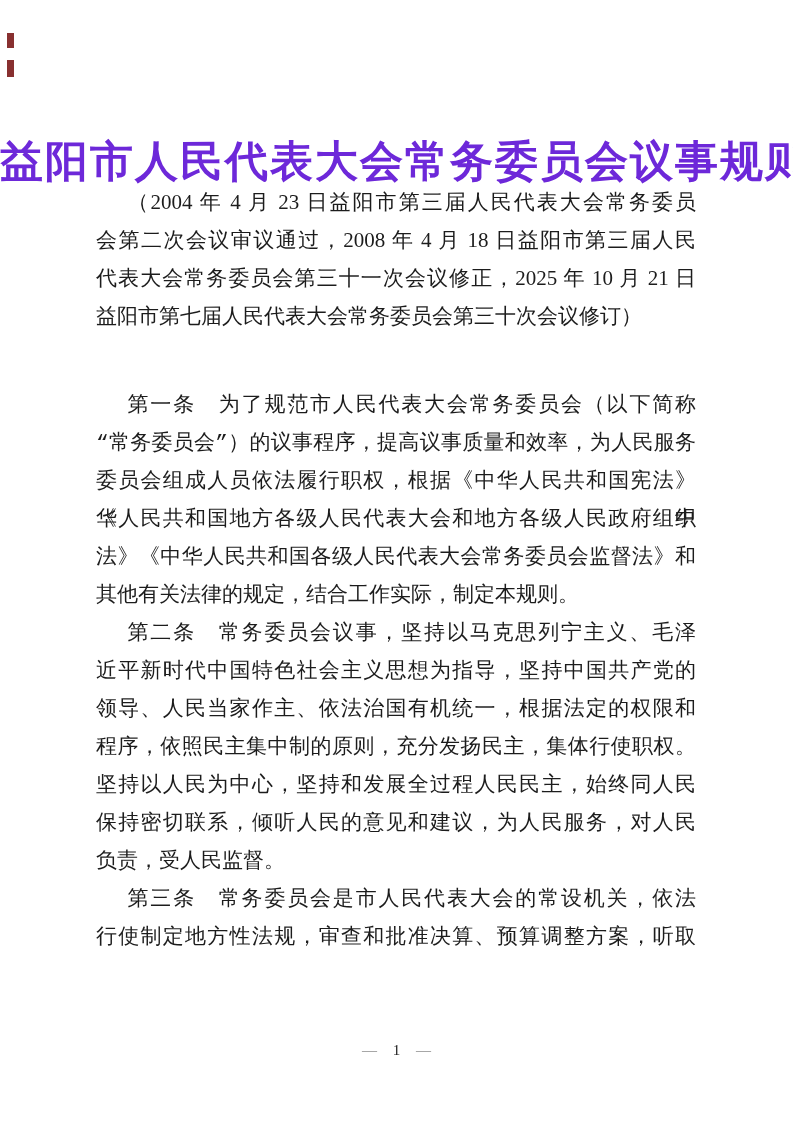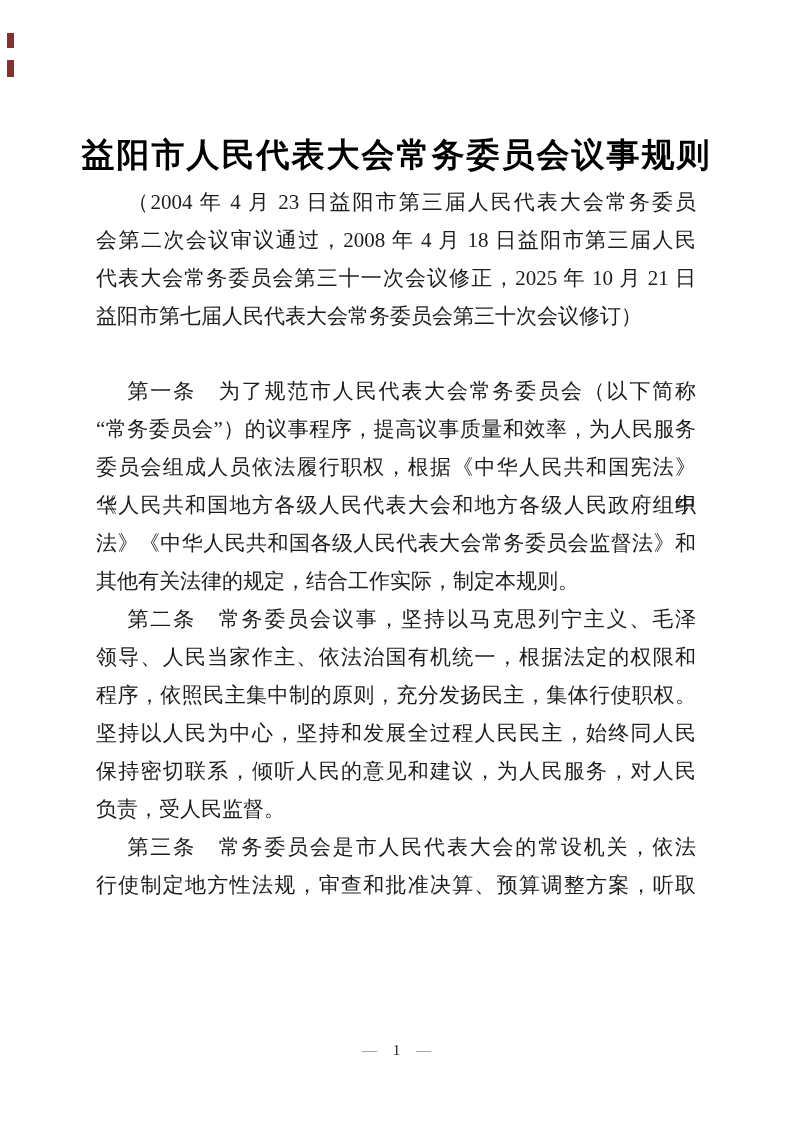--- a/index.html
+++ b/index.html
@@ -22,39 +22,40 @@
     opacity: 0.92;
   }
   .scan-mark.m1 { left: 7px; top: 33px; width: 7px; height: 15px; }
   .scan-mark.m2 { left: 7px; top: 60px; width: 7px; height: 17px; }
   .doc-title {
     position: absolute;
     top: 133px;
     left: 0;
     width: 100%;
     text-align: center;
-    font-size: 33px;
+    font-size: 43px;
     font-weight: bold;
     letter-spacing: 2px;
-    color: #000000;
+    color: #6d28d9;
     white-space: nowrap;
   }
   .preamble-block {
     position: absolute;
     top: 183px;
     left: 96px;
     width: 600px;
     font-size: 21px;
   }
   .body-block {
     position: absolute;
-    top: 372px;
+    top: 387px;
     left: 96px;
     width: 600px;
     font-size: 21px;
+    font-family: Liberation Mono, monospace;
   }
   .t-line {
     height: 38px;
     line-height: 38px;
     text-align: justify;
     text-align-last: justify;
     overflow: visible;
   }
   .t-line.first {
     text-indent: 1.5em;
@@ -103,20 +104,21 @@
       <div>
         <div class="t-line first">第一条　为了规范市人民代表大会常务委员会（以下简称</div>
         <div class="t-line">“常务委员会”）的议事程序，提高议事质量和效率，为人民服务</div>
         <div class="t-line">委员会组成人员依法履行职权，根据《中华人民共和国宪法》《中</div>
         <div class="t-line">华人民共和国地方各级人民代表大会和地方各级人民政府组织</div>
         <div class="t-line">法》《中华人民共和国各级人民代表大会常务委员会监督法》和</div>
         <div class="t-line no-stretch">其他有关法律的规定，结合工作实际，制定本规则。</div>
       </div>
       <div>
         <div class="t-line first">第二条　常务委员会议事，坚持以马克思列宁主义、毛泽</div>
+        <div class="t-line">近平新时代中国特色社会主义思想为指导，坚持中国共产党的</div>
         <div class="t-line">领导、人民当家作主、依法治国有机统一，根据法定的权限和</div>
         <div class="t-line">程序，依照民主集中制的原则，充分发扬民主，集体行使职权。</div>
         <div class="t-line">坚持以人民为中心，坚持和发展全过程人民民主，始终同人民</div>
         <div class="t-line">保持密切联系，倾听人民的意见和建议，为人民服务，对人民</div>
         <div class="t-line no-stretch">负责，受人民监督。</div>
       </div>
       <div>
         <div class="t-line first">第三条　常务委员会是市人民代表大会的常设机关，依法</div>
         <div class="t-line">行使制定地方性法规，审查和批准决算、预算调整方案，听取</div>
       </div>

